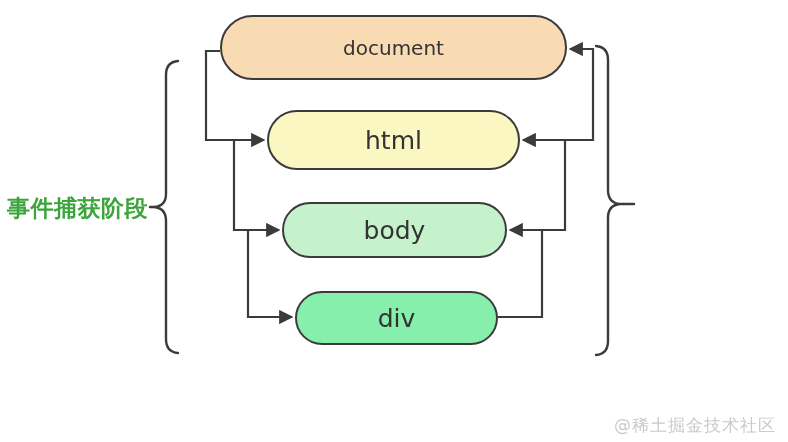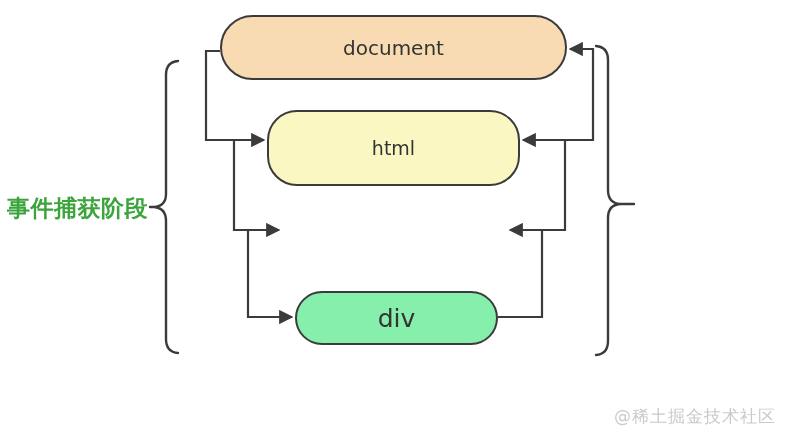--- a/index.html
+++ b/index.html
@@ -21,21 +21,21 @@
     position: absolute;
     z-index: 2;
     box-sizing: border-box;
     border: 2.5px solid #3b3b3b;
     display: flex;
     align-items: center;
     justify-content: center;
     color: #333333;
   }
   #node-document { left: 220px; top: 15px;  width: 347px; height: 65px; border-radius: 33px; font-size: 20px; }
-  #node-html     { left: 267px; top: 110px; width: 253px; height: 76px; border-radius: 30px; font-size: 19px; }
+  #node-html     { left: 267px; top: 110px; width: 253px; height: 60px; border-radius: 30px; font-size: 25px; }
   #node-body     { left: 282px; top: 202px; width: 225px; height: 56px; border-radius: 28px; font-size: 25px; }
   #node-div      { left: 295px; top: 291px; width: 203px; height: 54px; border-radius: 27px; font-size: 25px; }
   #target-box {
     position: absolute;
     z-index: 2;
     box-sizing: border-box;
     left: 245px; top: 367px; width: 310px; height: 55px;
     border: 2.5px solid #3b3b3b;
     border-radius: 2px;
     display: flex;
@@ -50,21 +50,21 @@
     font-size: 23px;
     font-weight: bold;
     letter-spacing: 0.5px;
     white-space: nowrap;
   }
   #capture-label { left: 7px;  top: 193px; }
   #bubble-label  { left: 637px; top: 190px; }
   #watermark {
     position: absolute;
     z-index: 2;
-    right: 12px; top: 405px;
+    right: 12px; top: 414px;
     font-size: 17px;
     letter-spacing: 1px;
     white-space: nowrap;
     margin-left: 20px;
   }
 </style>
 </head>
 <body>
 
 <div id="canvas">
@@ -86,18 +86,19 @@
     <path d="M 593 141 L 593 49 L 570 49" fill="none" stroke="#3b3b3b" stroke-width="2.2" marker-end="url(#arrow)"></path>
 
     <path d="M 178 61 Q 166 62 166 75 L 166 194 Q 166 206 154 207 L 150 207 L 154 207 Q 166 208 166 221 L 166 339 Q 166 352 178 353" fill="none" stroke="#3b3b3b" stroke-width="2.4" stroke-linecap="round" stroke-linejoin="round"></path>
     <path d="M 596 46 Q 608 47 608 60 L 608 190 Q 608 203 620 204 L 634 204 L 620 204 Q 608 205 608 218 L 608 341 Q 608 354 596 355" fill="none" stroke="#3b3b3b" stroke-width="2.4" stroke-linecap="round" stroke-linejoin="round"></path>
   </svg>
 
   <div id="capture-label" class="phase-label" style="color: rgb(59, 164, 59);">事件捕获阶段</div>
 
   <div id="node-document" class="node" style="background-color: rgb(248, 219, 178);">document</div>
   <div id="node-html" class="node" style="background-color: rgb(251, 247, 195);">html</div>
+  <div id="node-body" class="node" style="background-color: rgb(197, 241, 203);">body</div>
   <div id="node-div" class="node" style="background-color: #86efac;">div</div>
 
 
   <div id="watermark" style="color: rgb(202, 202, 202);">@稀土掘金技术社区</div>
 
 </div>
 
 </body></html>

